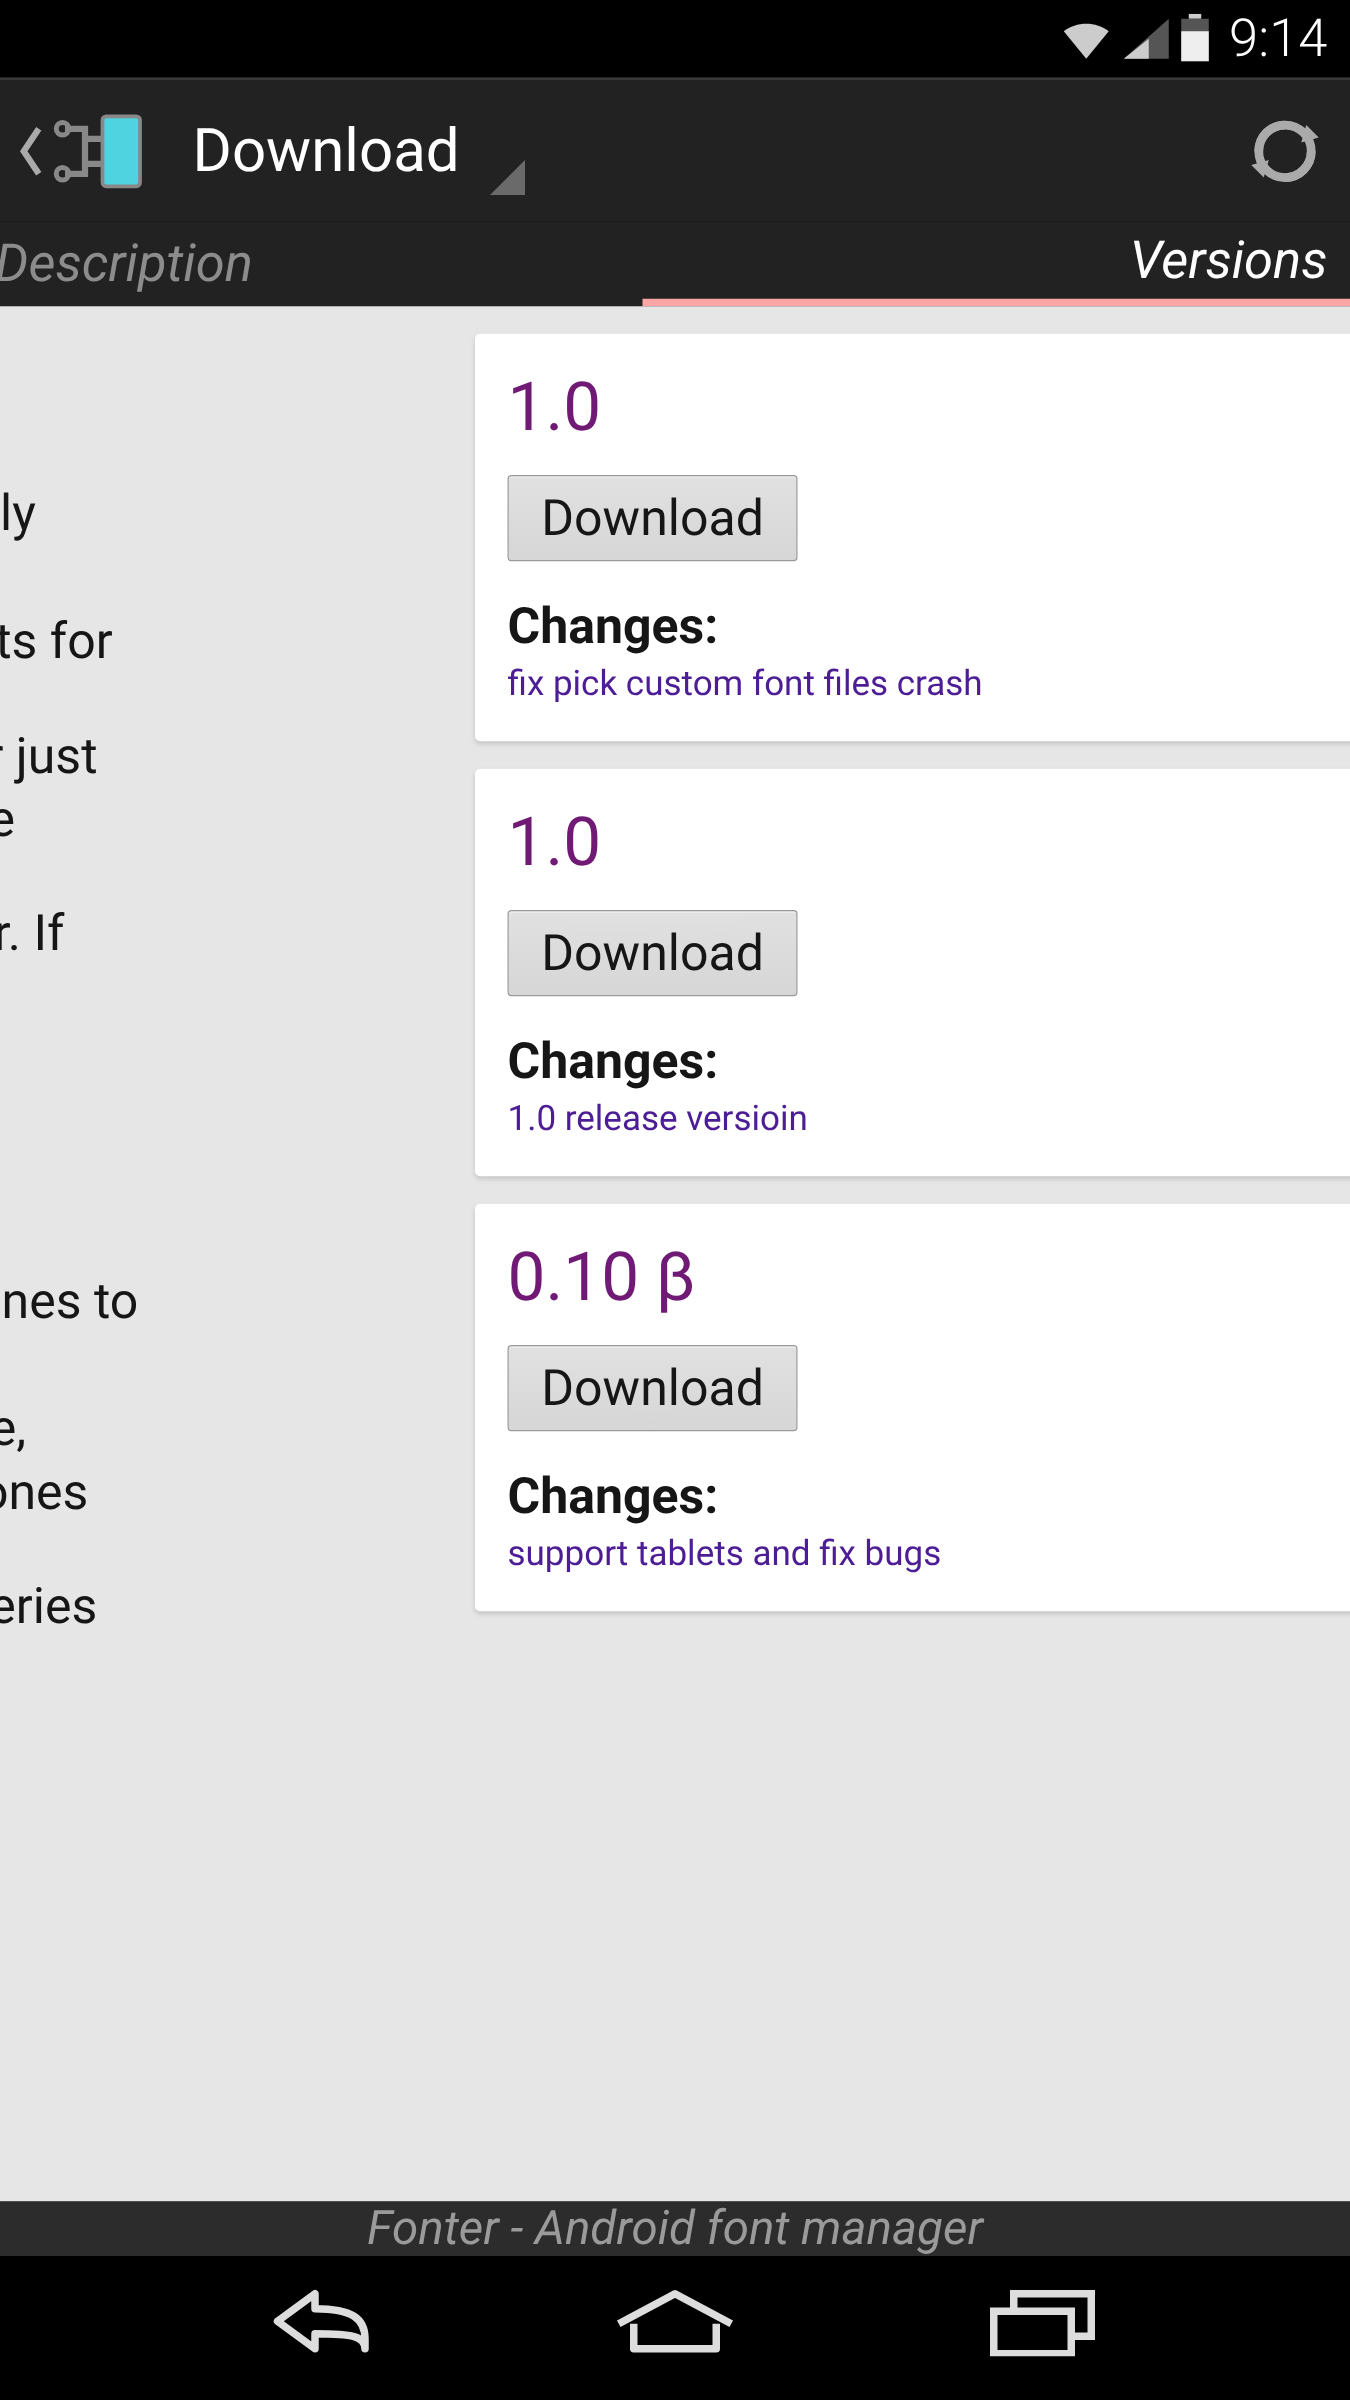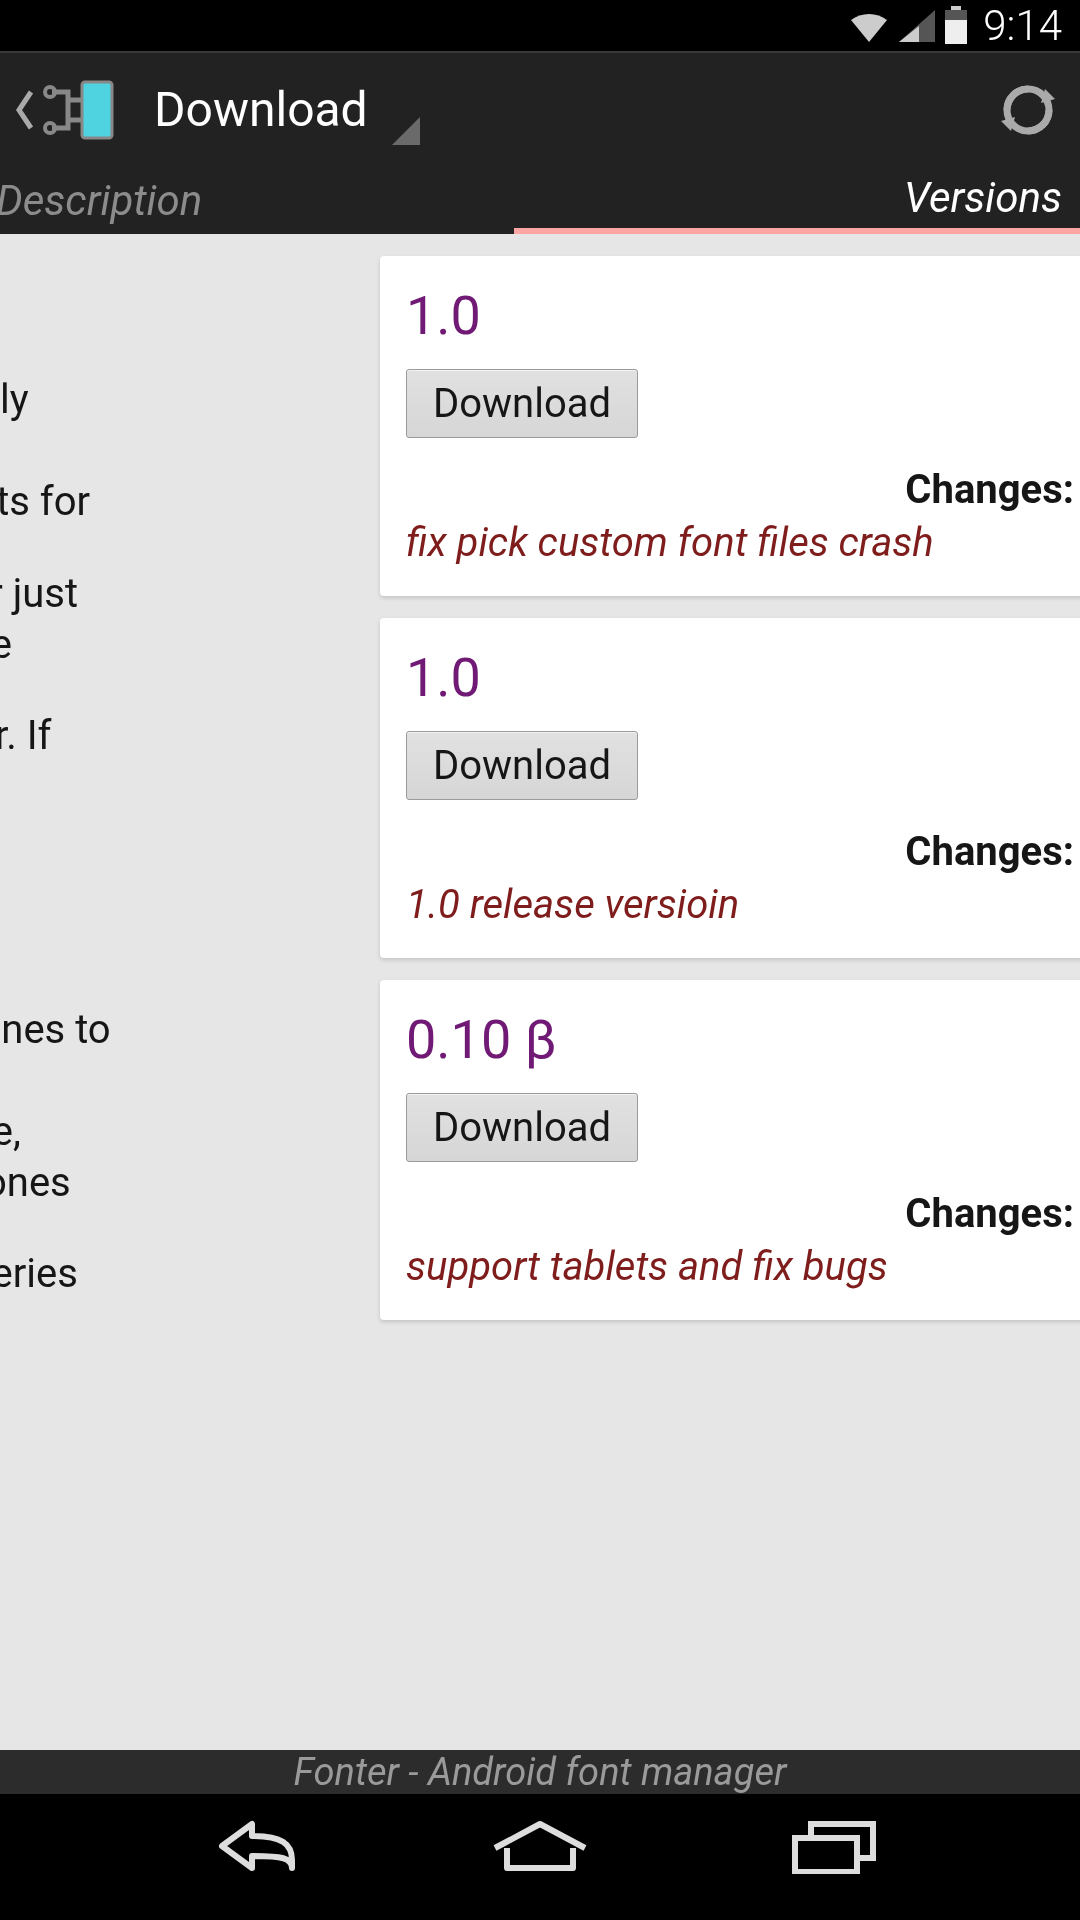--- a/index.html
+++ b/index.html
@@ -1,19 +1,19 @@
 <!DOCTYPE html>
 <html><head>
 <meta charset="utf-8">
 <style>
   * { box-sizing: border-box; margin: 0; padding: 0; }
   html, body { width: 1080px; height: 1920px; overflow: hidden; font-family: Roboto, "Helvetica Neue", Arial, sans-serif; background: #000; }
   
   
-  .status-bar { height: 51px; background: #000; display: flex; justify-content: flex-end; align-items: center; padding-right: 18px; gap: 6px; }
+  .status-bar { height: 62px; background: #000; display: flex; justify-content: flex-end; align-items: center; padding-right: 18px; gap: 6px; }
   .status-bar .time { color: #fff; font-size: 42px; font-weight: 300; margin-left: 8px; }
   .status-icon { display: inline-flex; align-items: center; justify-content: center; }
   
   
   .action-bar { height: 115px; background: #222; border-top: 2px solid #383838; display: flex; align-items: center; padding: 0 12px; }
   .back-chevron { width: 26px; height: 50px; display:flex; align-items:center; justify-content:center; }
   .app-icon { width: 80px; height: 70px; margin-left: 0px; display:flex; align-items:center; justify-content:center; }
   .action-title { color: #fff; font-size: 48px; font-weight: 400; margin-left: 36px; }
   .dropdown-tri { margin-left: 22px; margin-top: 44px; }
   .action-spacer { flex: 1; }
@@ -30,22 +30,22 @@
   .content { position: relative; height: 1516px; background: #e6e6e6; overflow: hidden; }
   
   .desc-col { position: absolute; left: -360px; top: 0; width: 720px; padding: 30px 22px 30px 22px; color: #161616; }
   .desc-col h1 { font-size: 56px; font-weight: 700; margin-bottom: 44px; }
   .desc-col p { font-size: 40px; line-height: 1.28; margin-bottom: 40px; }
   
   .versions-col { position: absolute; left: 380px; top: 22px; width: 720px; }
   .vcard { background: #fff; border-radius: 4px; box-shadow: 0 2px 4px rgba(0,0,0,0.15); padding: 28px 26px 30px 26px; margin-bottom: 22px; }
   .vnum { font-size: 54px; color: #701a75; font-weight: 400; margin-bottom: 22px; }
   .dl-btn { display:inline-block; background: linear-gradient(#e1e1e1,#d6d6d6); border: 1px solid #9a9a9a; border-radius: 3px; padding: 10px 26px; font-size: 40px; color: #161616; margin-bottom: 28px; box-shadow: 0 1px 0 rgba(255,255,255,.6) inset; }
-  .chg-label { font-size: 40px; font-weight: 700; color: #161616; margin-bottom: 6px; text-align: right; }
-  .chg-text { font-size: 40px; color: #7f1d1d; font-style: italic; }
+  .chg-label { font-size: 40px; font-weight: 700; color: #161616; margin-bottom: 6px; }
+  .chg-text { font-size: 28px; color: #4c1d95; }
   
   
   .caption { height: 44px; background: #2c2c2c; color: #9a9a9a; font-style: italic; font-size: 38px; display:flex; align-items:center; justify-content:center; }
   
   
   .navbar { height: 104px; background: #000; display:flex; align-items:center; justify-content:space-around; padding: 0 100px; }
   .nav-btn { width: 120px; height: 70px; display:flex; align-items:center; justify-content:center; }
 </style>
 </head>
 <body>

